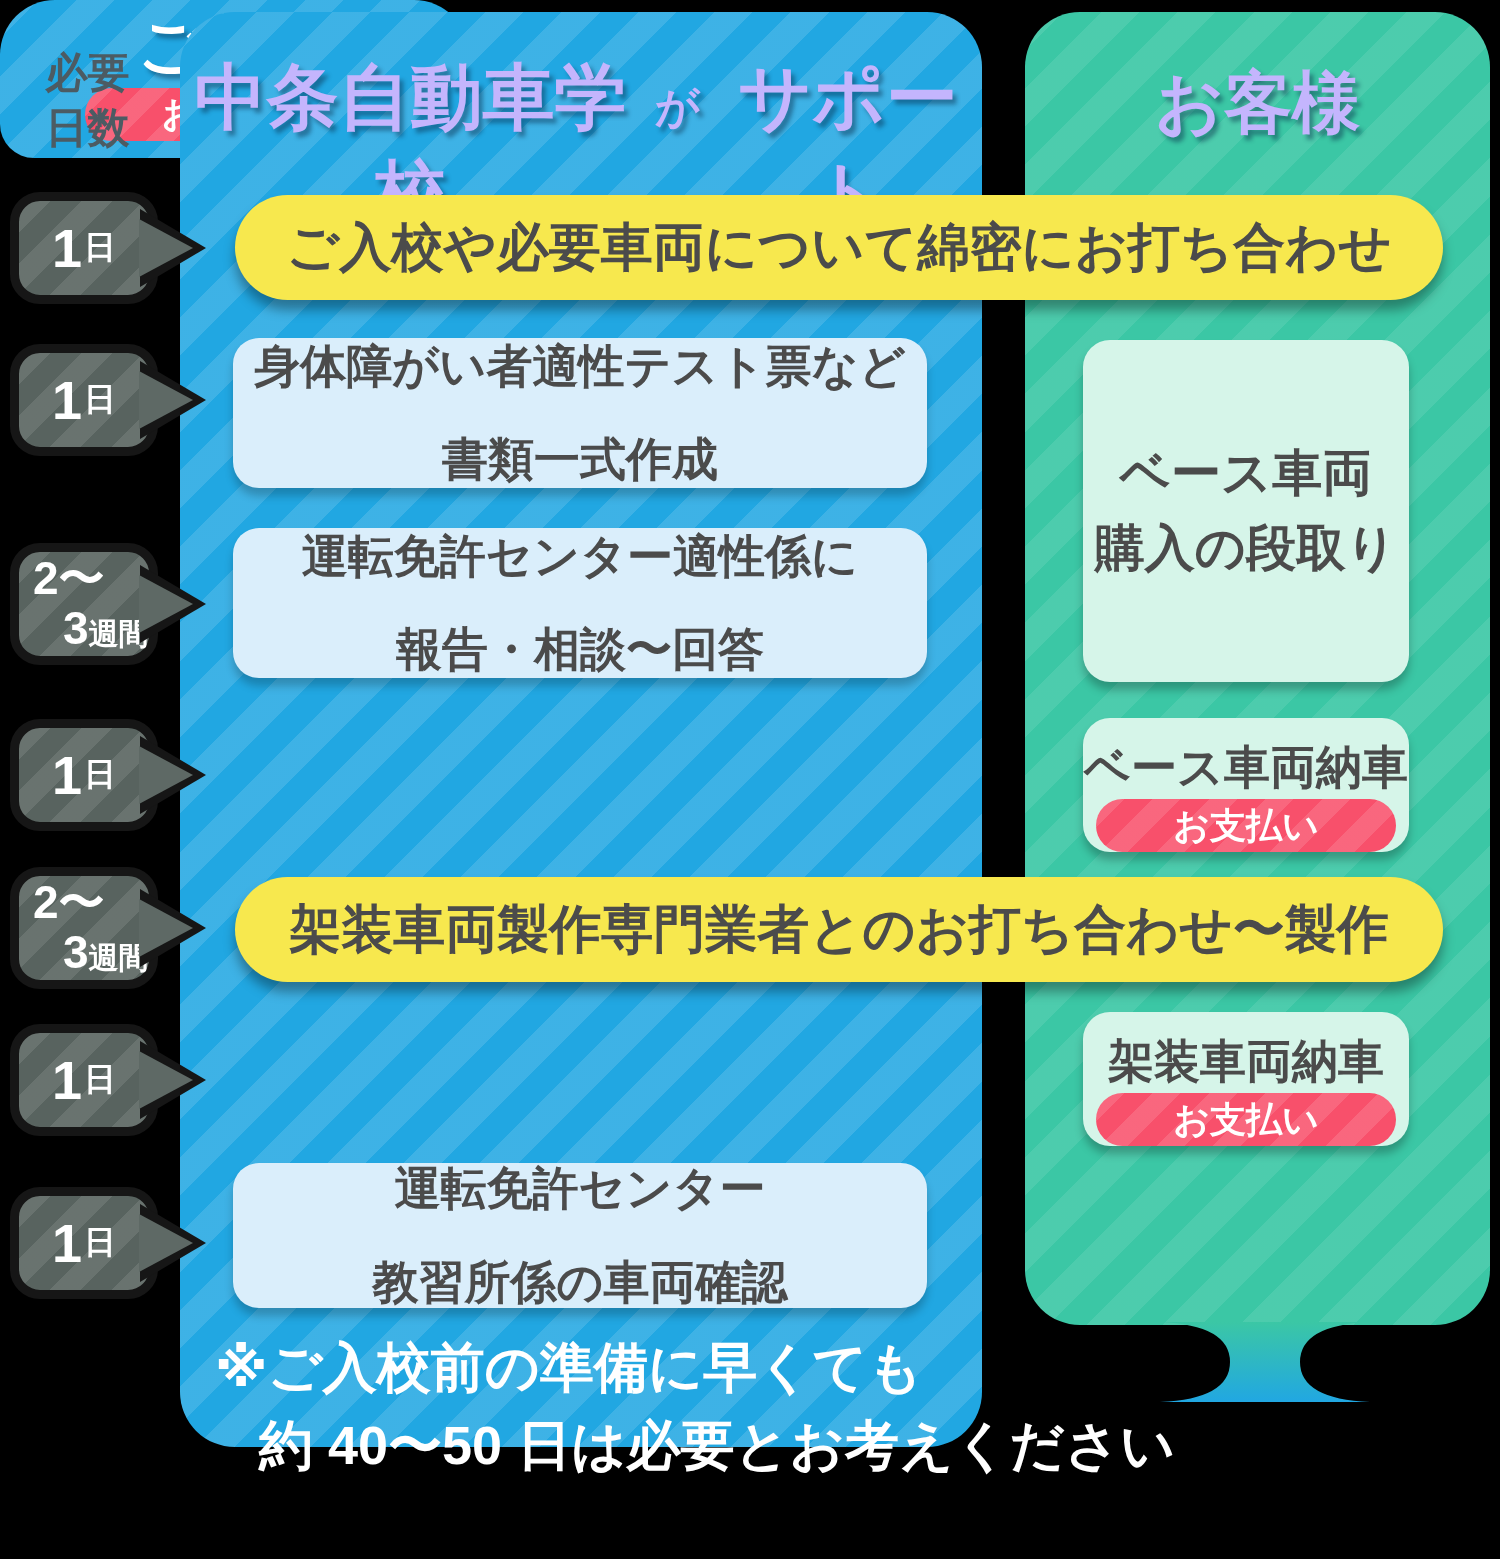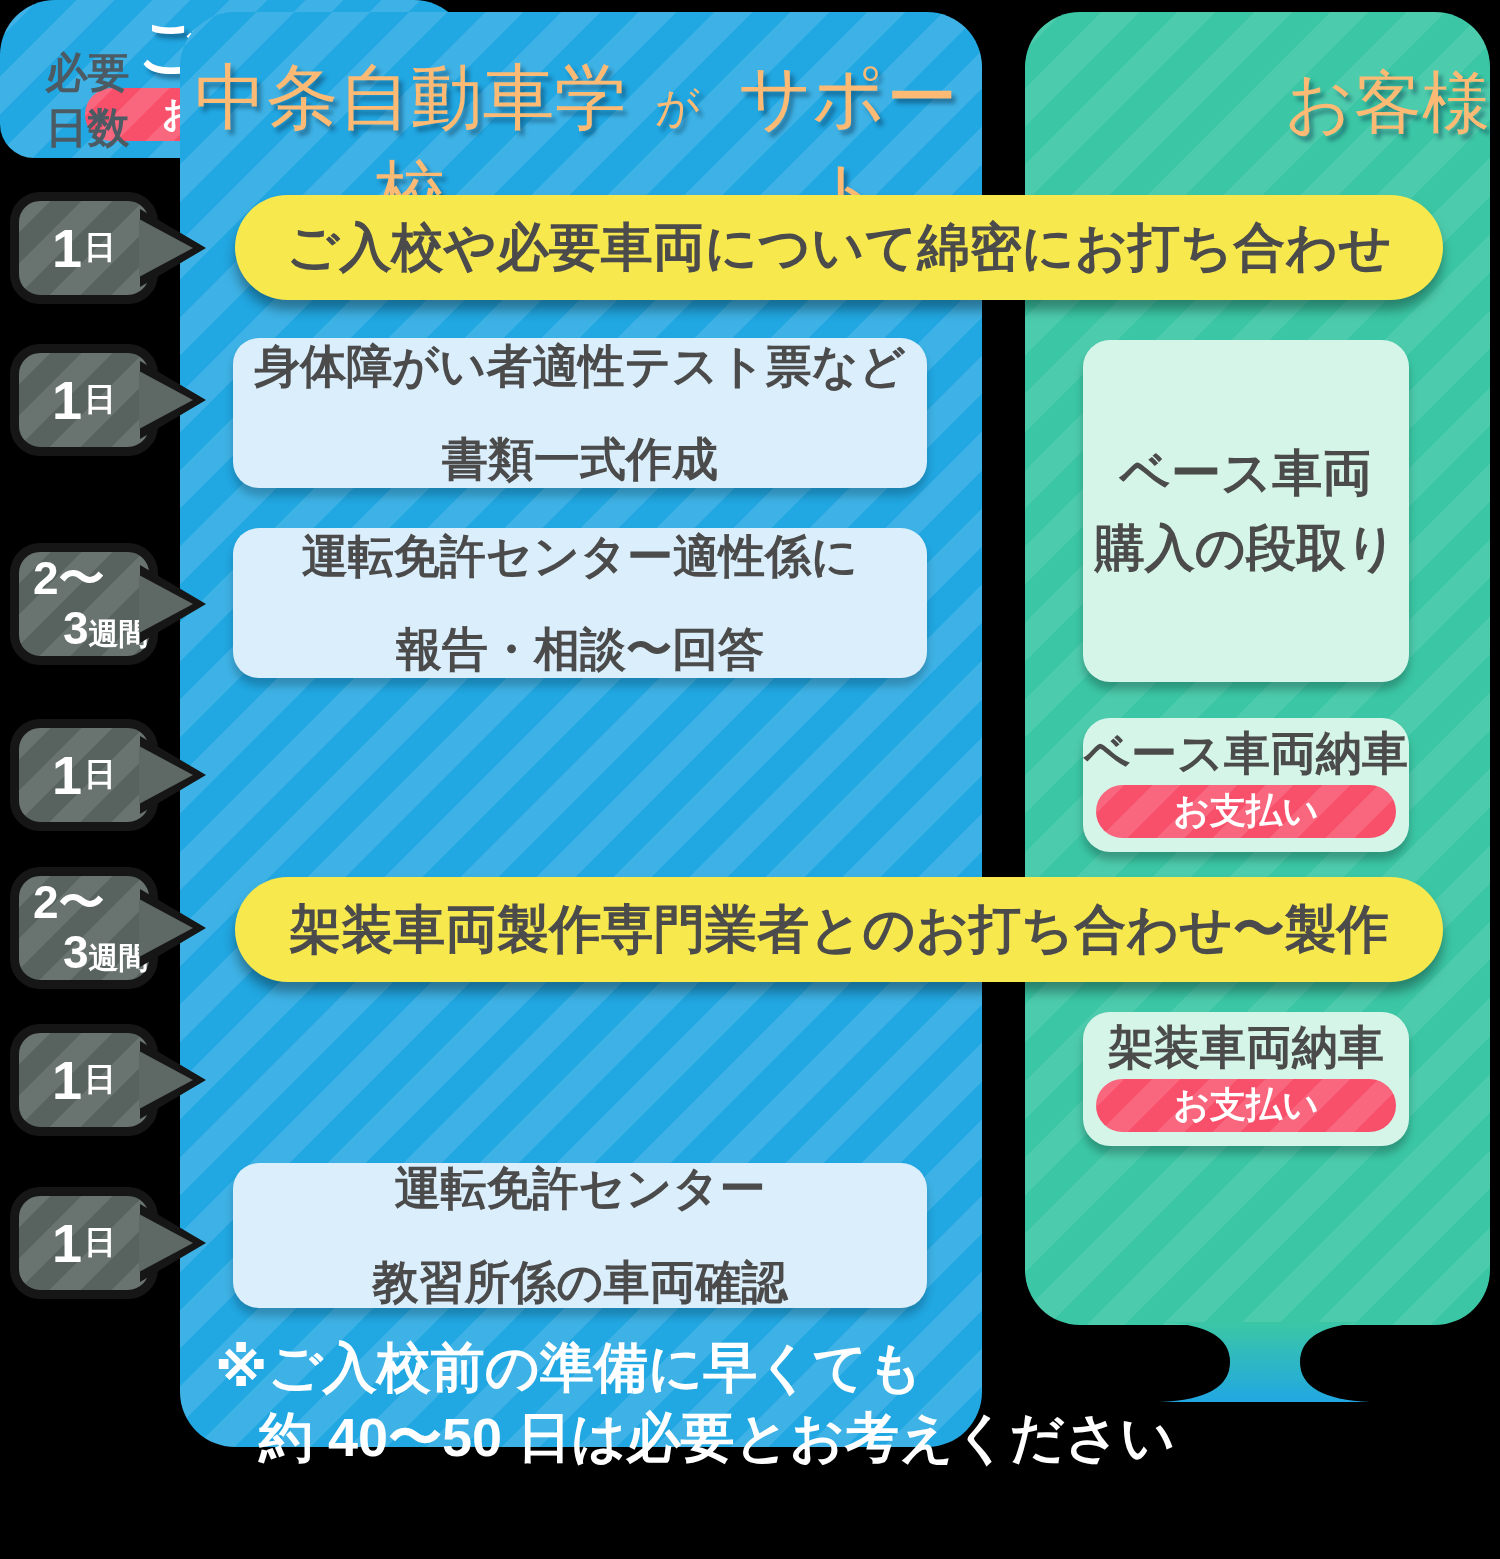--- a/index.html
+++ b/index.html
@@ -23,23 +23,23 @@
   }
   .entry-box {
     left:1025px; top:1398px; width:469px; height:158px; z-index:2;
     border-radius:55px 55px 34px 34px;
     background:repeating-linear-gradient(135deg, rgba(255,255,255,0.13) 0 27px, rgba(255,255,255,0) 27px 54px), #21A7E2;
     display:flex; flex-direction:column; align-items:center; padding-top:10px; box-sizing:border-box;
   }
 
   
   .hdr {
-    position:absolute; z-index:3; color:#fdba74; font-weight:400; text-align:center;
+    position:absolute; z-index:3; color:#c4b5fd; font-weight:700; text-align:center;
     text-shadow:4px 5px 4px rgba(8,42,70,0.45);
-    display:flex; align-items:baseline; justify-content:flex-end;
+    display:flex; align-items:baseline; justify-content:center;
   }
   .hdr-school { left:180px; top:50px; width:802px; font-size:72px; }
   .hdr-school .particle { font-size:44px; margin:0 14px; }
   .hdr-customer { left:1025px; top:58px; width:465px; font-size:68px; }
 
   .required-label {
     position:absolute; left:5px; top:46px; width:165px; z-index:3;
     color:#4C5B63; font-weight:800; font-size:42px; line-height:1.3; text-align:center;
   }
 
@@ -63,32 +63,32 @@
     color:#4B4B4B; font-size:46px; font-weight:800; line-height:1.42; text-align:center; white-space:nowrap;gap:28px;
   }
   .lb1 { top:338px; height:150px; }
   .lb2 { top:528px; height:150px; }
   .lb3 { top:1163px; height:145px; }
 
   .note {
     position:absolute; left:215px; top:1332px; width:750px; z-index:3;
     color:#fff; font-size:54px; font-weight:800; line-height:1.3; white-space:nowrap;
   }
-  .note .l2 { padding-left:44px; }
+  .note .l2 { padding-left:44px;margin-top:8px; }
 
   
   .mint {
     position:absolute; left:1083px; width:326px; z-index:3;
     background:#D6F5E9; border-radius:27px;
     box-shadow:0 8px 9px rgba(0,0,0,0.25);
     color:#4B4B4B; font-weight:800; text-align:center;
     display:flex; flex-direction:column; align-items:center; box-sizing:border-box;
   }
   .mint-big { top:340px; height:342px; justify-content:center; font-size:50px; line-height:1.5; }
-  .mint-sm  { height:134px; justify-content:flex-start; padding-top:10px; font-size:46px; line-height:1.1; }
+  .mint-sm  { height:134px; justify-content:flex-end; padding-top:10px; font-size:46px; line-height:1.1; }
   .mint-sm1 { top:718px; }
   .mint-sm2 { top:1012px; }
 
   .pay-pill {
     width:300px; height:53px; margin-top:6px; border-radius:27px;
     background:repeating-linear-gradient(135deg, rgba(255,255,255,0.13) 0 20px, rgba(255,255,255,0) 20px 40px), #F8506B;
     color:#fff; font-size:36px; font-weight:800;
     display:flex; align-items:center; justify-content:center; flex:none;
   }
 

